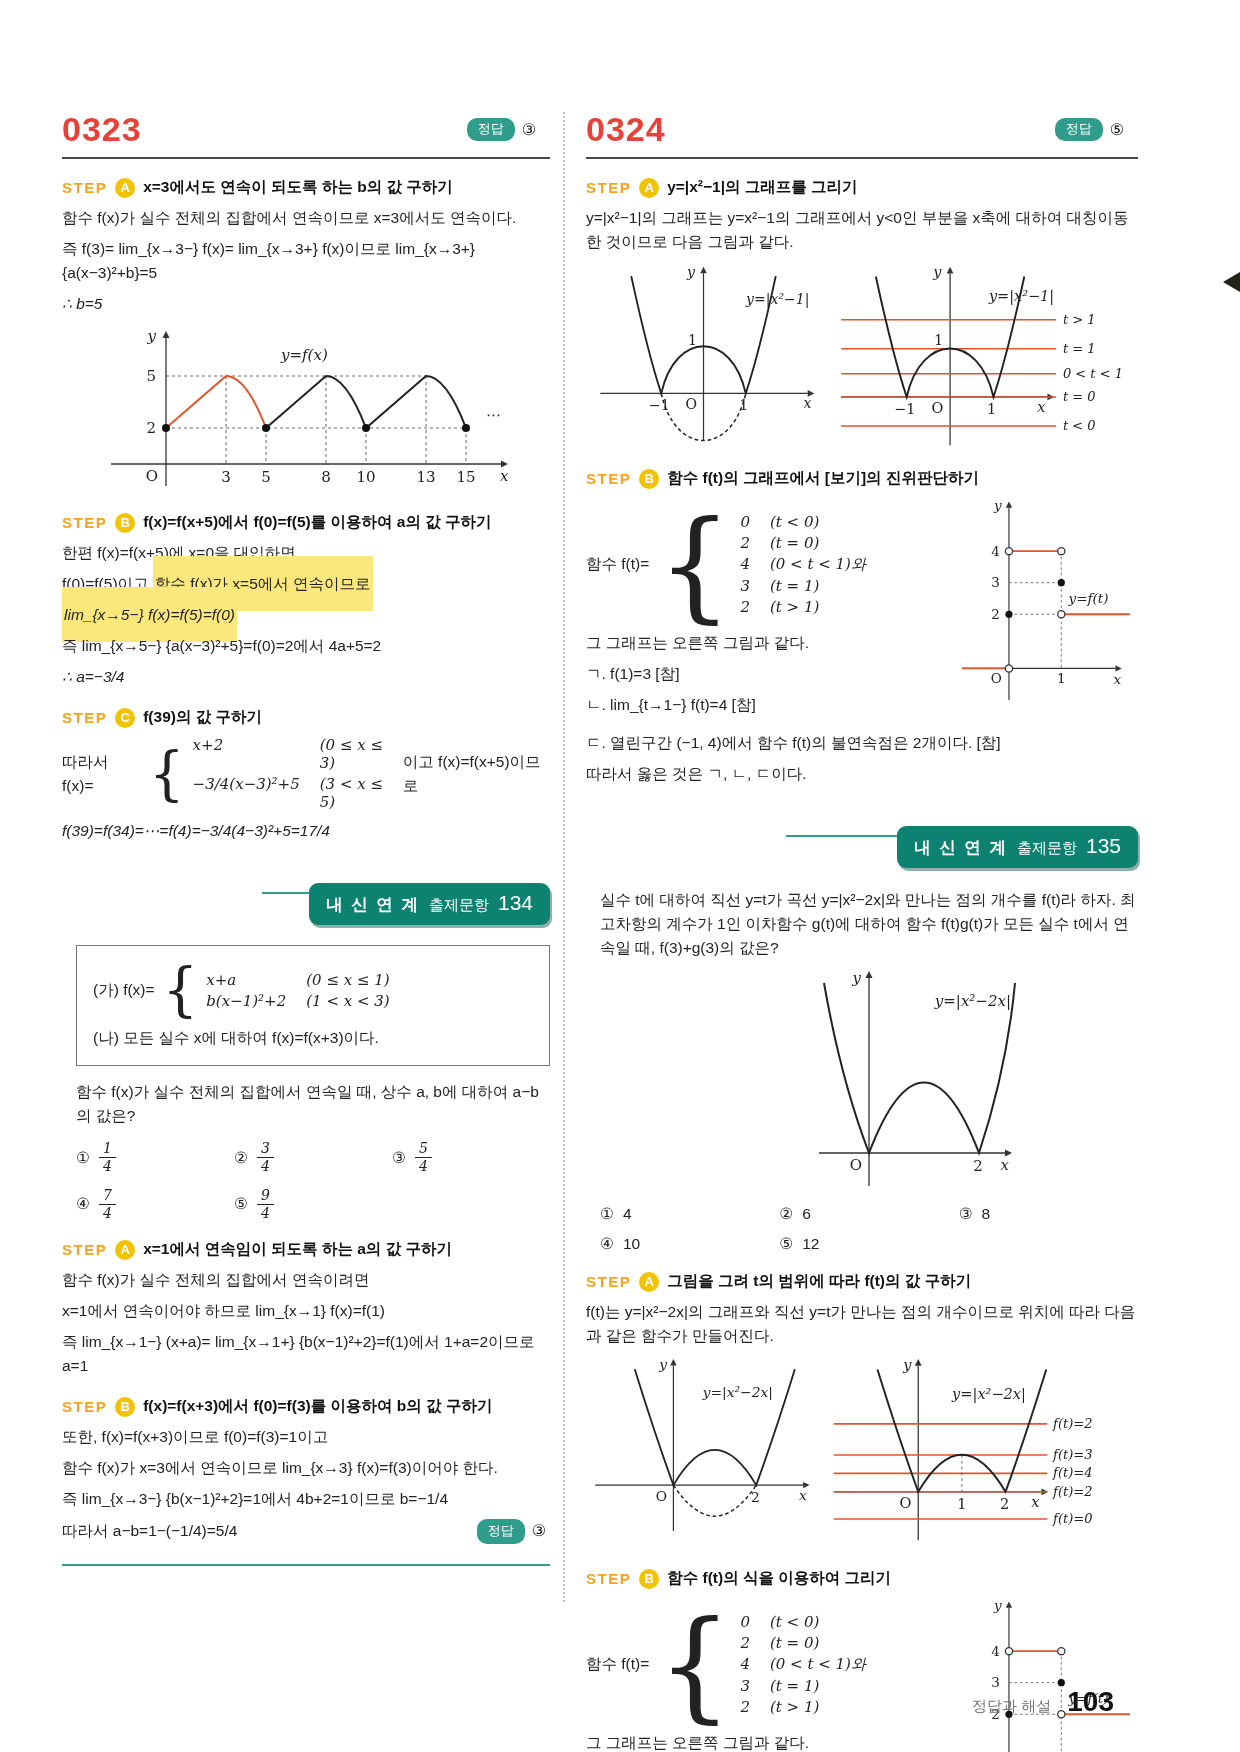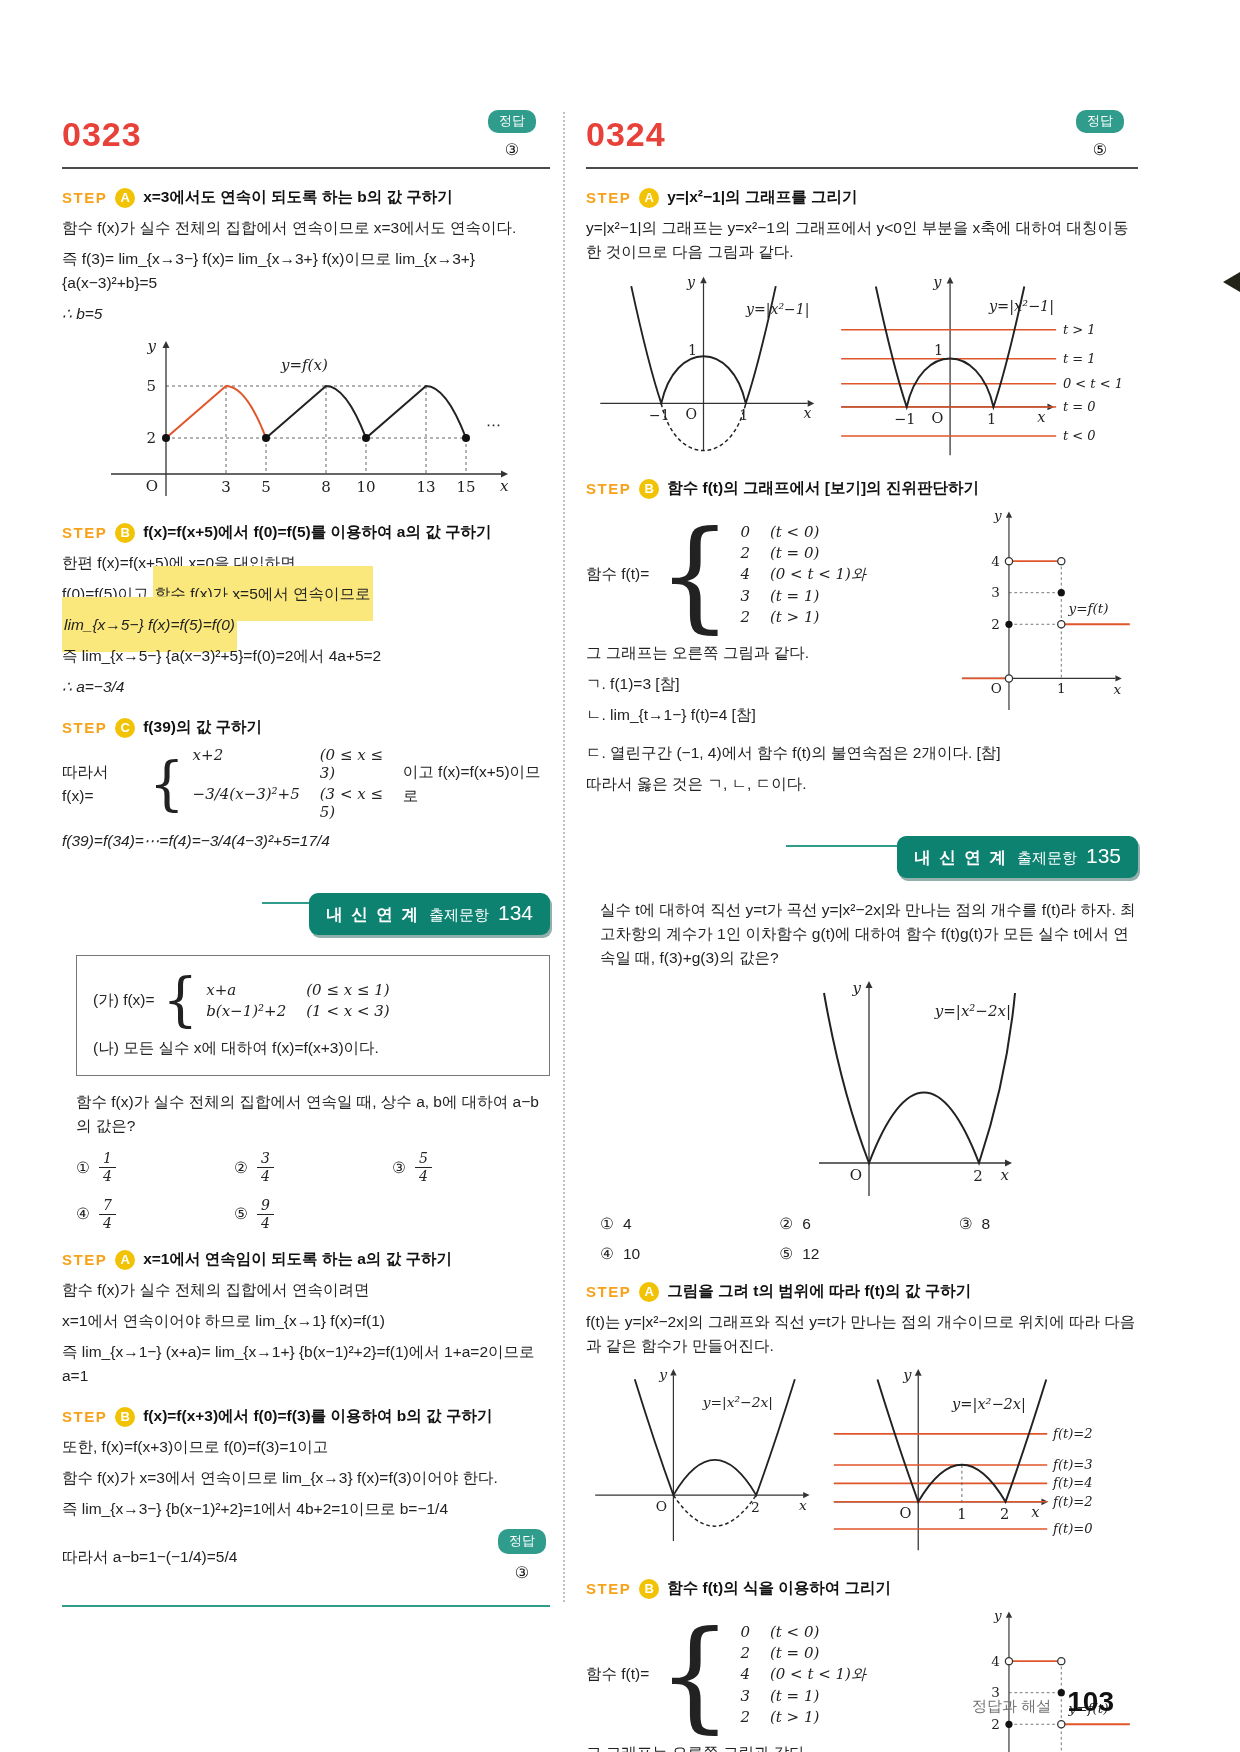--- a/index.html
+++ b/index.html
@@ -7,21 +7,21 @@
   .page { position:relative; width:1240px; height:1752px; background:#ffffff; overflow:hidden; }
   .col { position:absolute; top:110px; }
   .col.left  { left:62px;  width:488px; }
   .col.right { left:586px; width:552px; }
   .col-divider { position:absolute; left:563px; top:112px; height:1490px; border-left:2px dotted #c2c2c2; }
   .edge-marker { position:absolute; right:0; top:272px; width:0; height:0;
                  border-right:17px solid #23231a; border-top:10px solid transparent; border-bottom:10px solid transparent; }
 
   .prob-head { display:flex; align-items:center; border-bottom:2px solid #4a4a4a; padding-bottom:8px; }
   .prob-num  { color:#e8413a; font-size:34px; font-weight:bold; letter-spacing:1px; }
-  .ans { display:flex; align-items:center; gap:7px;flex-direction:column; }
+  .ans { display:flex; align-items:center; gap:7px; }
   .prob-head .ans { margin-left:auto; margin-right:14px; }
   .pill { background:#2f9c8c; color:#fff; border-radius:10px; font-size:13px; padding:2px 11px 3px; }
   .circ { font-size:16px; color:#111; }
 
   .step { display:flex; align-items:center; gap:8px; margin:18px 0 8px; }
   .step-word  { color:#f8a21a; font-weight:bold; font-size:15px; letter-spacing:1.5px; }
   .step-badge { width:20px; height:20px; border-radius:50%; background:#f2c204; color:#fff; font-weight:bold;
                 font-size:13px; display:flex; align-items:center; justify-content:center; }
   .step-title { font-weight:bold; font-size:15.5px; color:#111; }
 

